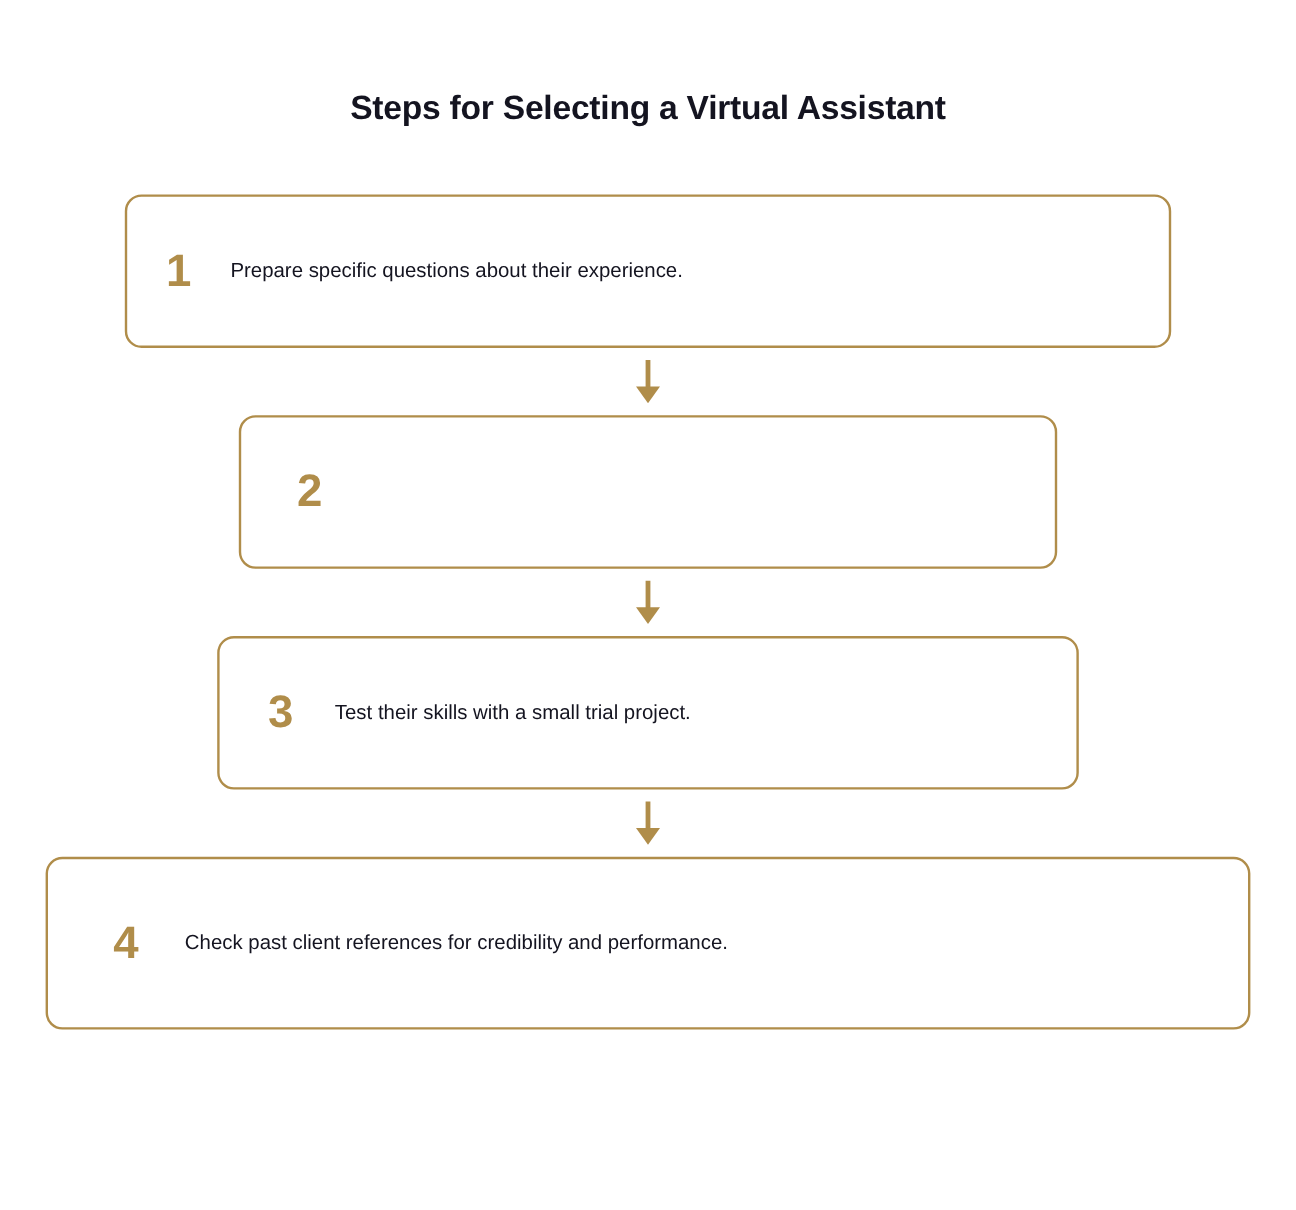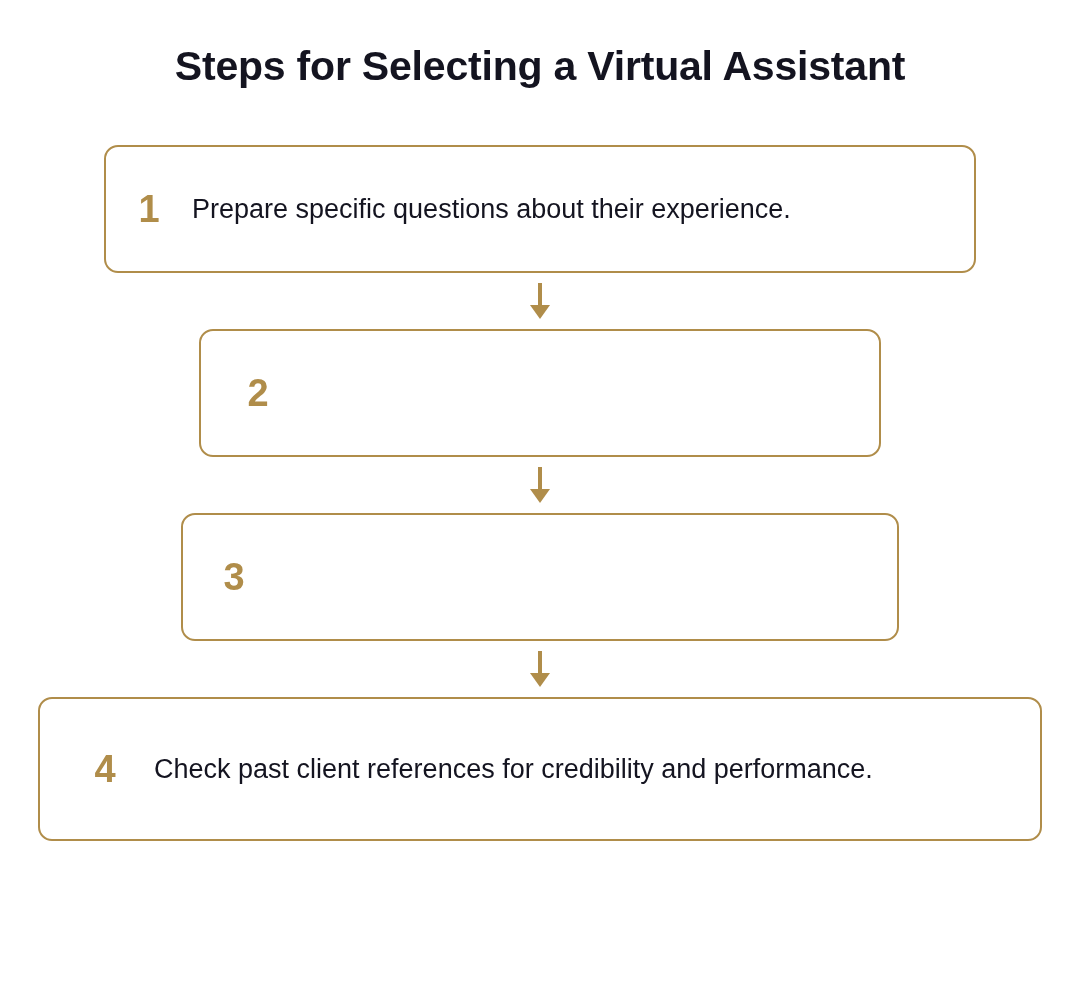--- a/index.html
+++ b/index.html
@@ -17,25 +17,25 @@
   .page {
     position: relative;
     width: 1080px;
     height: 1008px;
     box-sizing: border-box;
   }
 
   .title {
     text-align: center;
     color: #141420;
-    font-size: 41px;
+    font-size: 28px;
     font-weight: 700;
     letter-spacing: -0.2px;
     margin: 0;
-    padding-top: 44px;
+    padding-top: 75px;
     line-height: 1.1;
   }
 
   .flow {
     margin-top: 56px;
     display: flex;
     flex-direction: column;
     align-items: center;
   }
 
@@ -55,21 +55,21 @@
     font-size: 38px;
     font-weight: 700;
     line-height: 1;
     flex: 0 0 auto;
     min-width: 34px;
     text-align: center;
   }
 
   .step-text {
     color: #141420;
-    font-size: 27px;
+    font-size: 17px;
     font-weight: 400;
     line-height: 1.42;
     margin-left: 30px;
     flex: 1 1 auto;
   }
 
   
   .box-1 { width: 872px; }
   .box-2 { width: 682px; }
   .box-3 { width: 718px; }
@@ -123,20 +123,21 @@
       <span>
         <svg width="26" height="40" viewBox="0 0 26 40" aria-hidden="true">
           <line x1="13" y1="2" x2="13" y2="31" stroke="#b08d4a" stroke-width="4" stroke-linecap="butt"></line>
           <path d="M13 38 L3 24 L23 24 Z" fill="#b08d4a"></path>
         </svg>
       </span>
     </div>
 
     <div class="step-box box-3">
       <span class="step-num">3</span>
+      <span class="step-text">Test their skills with a small trial project.</span>
     </div>
 
     <div class="connector">
       <span>
         <svg width="26" height="40" viewBox="0 0 26 40" aria-hidden="true">
           <line x1="13" y1="2" x2="13" y2="31" stroke="#b08d4a" stroke-width="4" stroke-linecap="butt"></line>
           <path d="M13 38 L3 24 L23 24 Z" fill="#b08d4a"></path>
         </svg>
       </span>
     </div>

